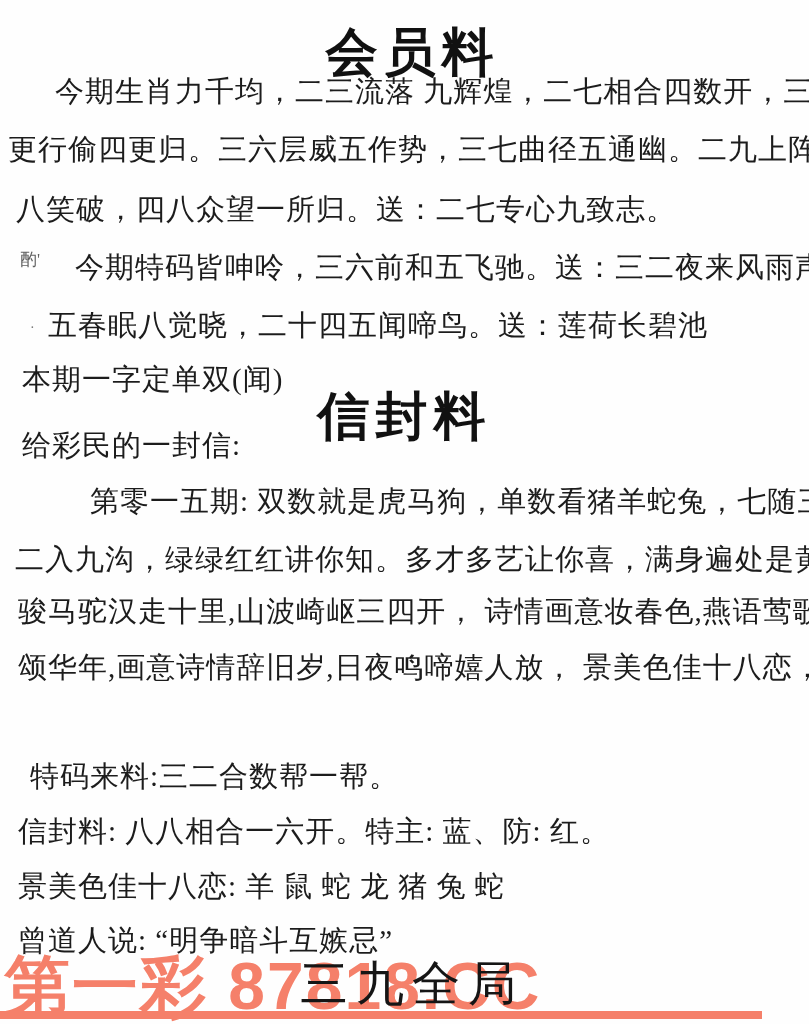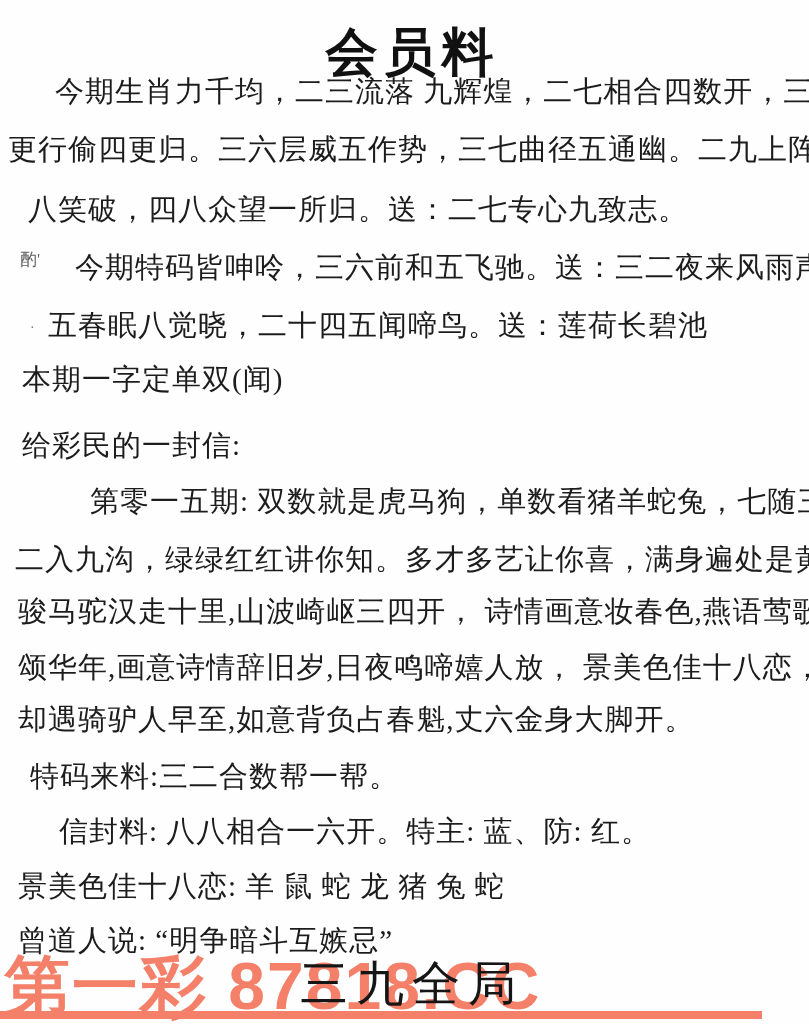--- a/index.html
+++ b/index.html
@@ -74,48 +74,48 @@
 <body>
 
 <div class="page">
 
   <div class="big-title" style="top: 18px; margin-left: 8px;">会员料</div>
 
   <div class="line" style="top: 72px; left: 55px;">今期生肖力千均，二三流落 九辉煌，二七相合四数开，三</div>
 
   <div class="line" style="top: 130px; left: 8px;">更行偷四更归。三六层威五作势，三七曲径五通幽。二九上阵</div>
 
-  <div class="line" style="top: 190px; left: 28px;">八笑破，四八众望一所归。送：二七专心九致志。</div>
+  <div class="line" style="top: 190px; left: 16px;">八笑破，四八众望一所归。送：二七专心九致志。</div>
 
   <span class="stray" style="top: 248px; left: 20px;">酌'</span>
 
   <div class="line" style="top: 248px; left: 75px;">今期特码皆呻呤，三六前和五飞驰。送：三二夜来风雨声。</div>
 
   <span class="faint-dot" style="top: 320px; left: 30px;">·</span>
 
   <div class="line" style="top: 360px; left: 22px;">本期一字定单双(闻)</div>
 
   <div class="line" style="top: 306px; left: 48px;">五春眠八觉晓，二十四五闻啼鸟。送：莲荷长碧池</div>
 
+  <div class="big-title" style="top: 382px;">信封料</div>
 
   <div class="line" style="top: 426px; left: 22px;">给彩民的一封信:</div>
 
   <div class="line" style="top: 482px; left: 90px;">第零一五期: 双数就是虎马狗，单数看猪羊蛇兔，七随三</div>
 
   <div class="line" style="top: 540px; left: 15px;">二入九沟，绿绿红红讲你知。多才多艺让你喜，满身遍处是黄金，</div>
 
   <div class="line" style="top: 592px; left: 18px;">骏马驼汉走十里,山波崎岖三四开， 诗情画意妆春色,燕语莺歌</div>
 
   <div class="line" style="top: 648px; left: 18px;">颂华年,画意诗情辞旧岁,日夜鸣啼嬉人放， 景美色佳十八恋，</div>
 
-  <div class="line" style="top: 700px; left: 18px;">却遇骑驴人早至,如意背负占春魁,丈六金身大脚开。</div>
 
   <div class="line" style="top: 757px; left: 18px; margin-left: 12px;">特码来料:三二合数帮一帮。</div>
 
-  <div class="line" style="top: 812px; left: 18px; margin-left: 41px;">信封料: 八八相合一六开。特主: 蓝、防: 红。</div>
+  <div class="line" style="top: 812px; left: 18px;">信封料: 八八相合一六开。特主: 蓝、防: 红。</div>
 
   <div class="line" style="top: 867px; left: 18px;">景美色佳十八恋: 羊 鼠 蛇 龙 猪 兔 蛇</div>
 
   <div class="line" style="top: 921px; left: 18px;">曾道人说: “明争暗斗互嫉忌”</div>
 
   <div class="watermark" style="color: rgb(245, 128, 106);">第一彩 87818.CC</div>
 
   <div class="overlay-hand">三九全局</div>
 
   <div class="footer-bar" style="background: rgb(245, 128, 106);"></div>

